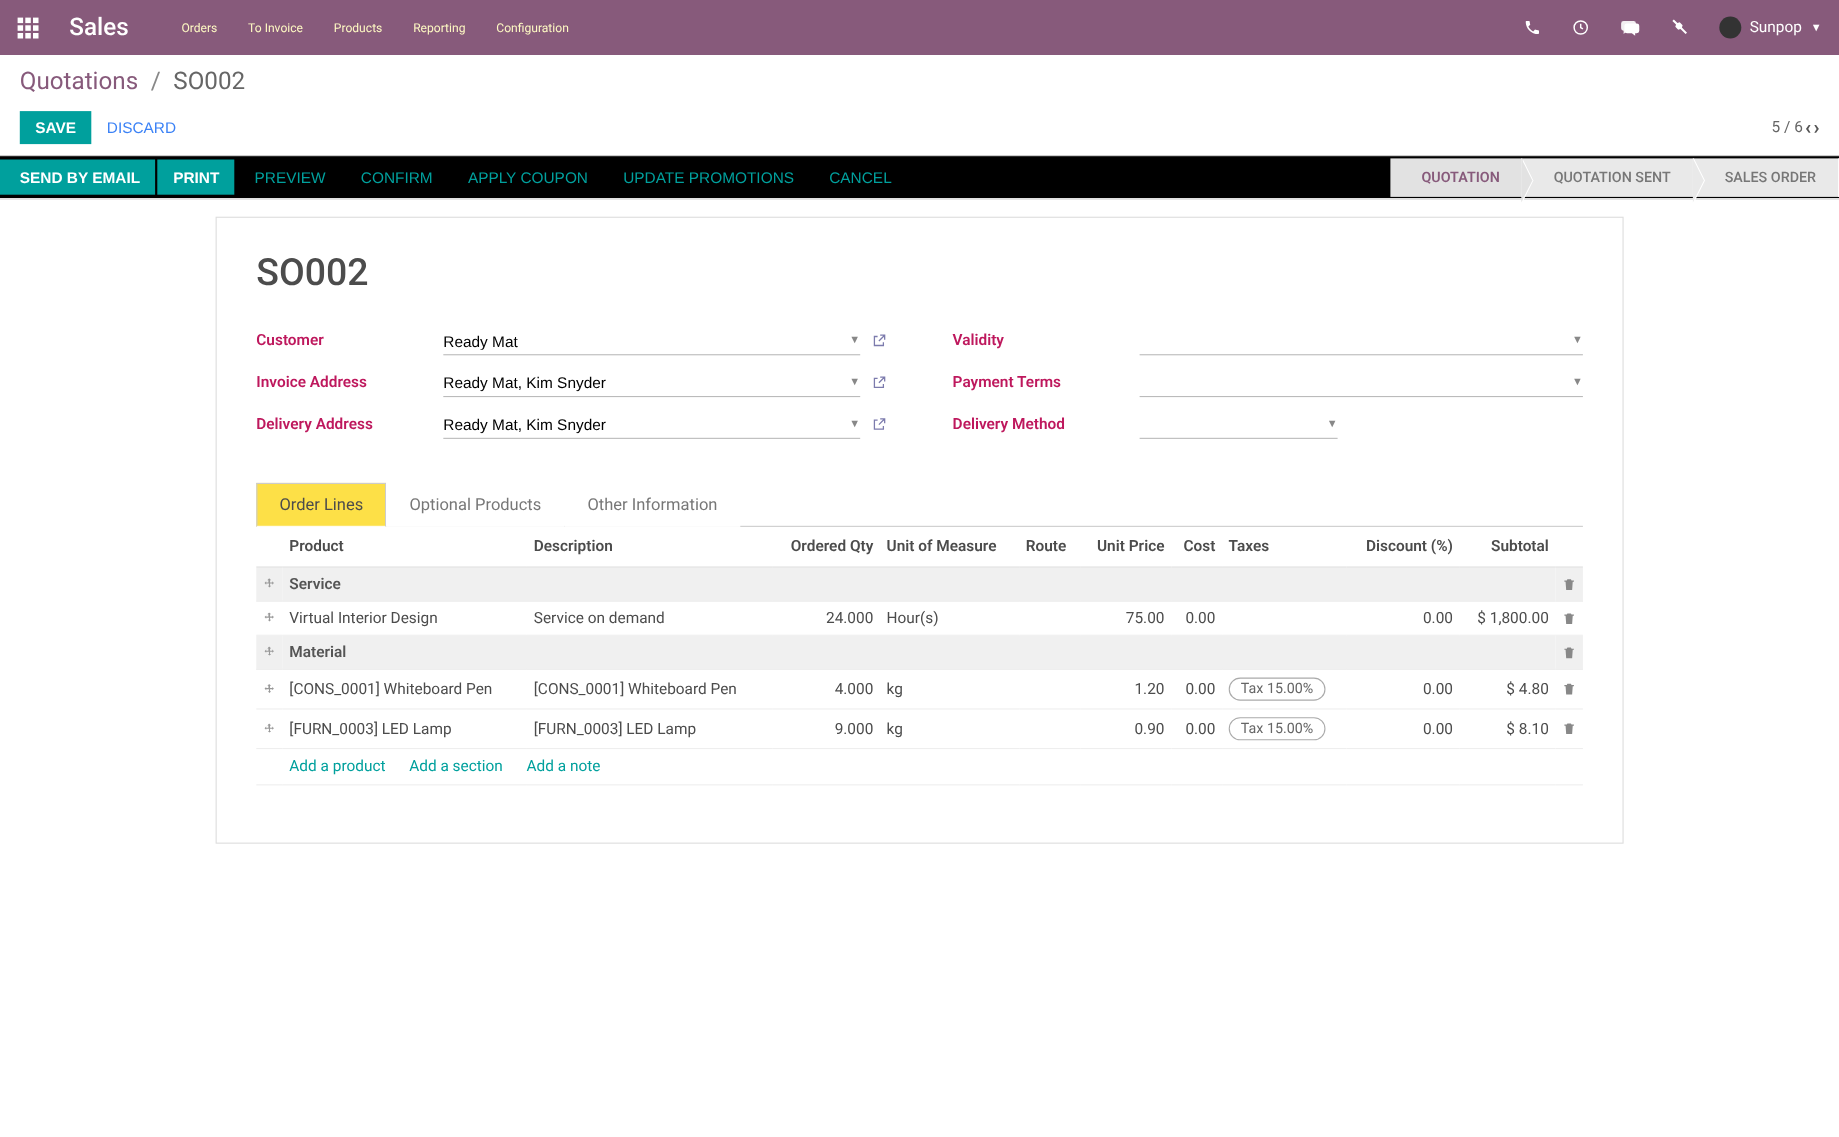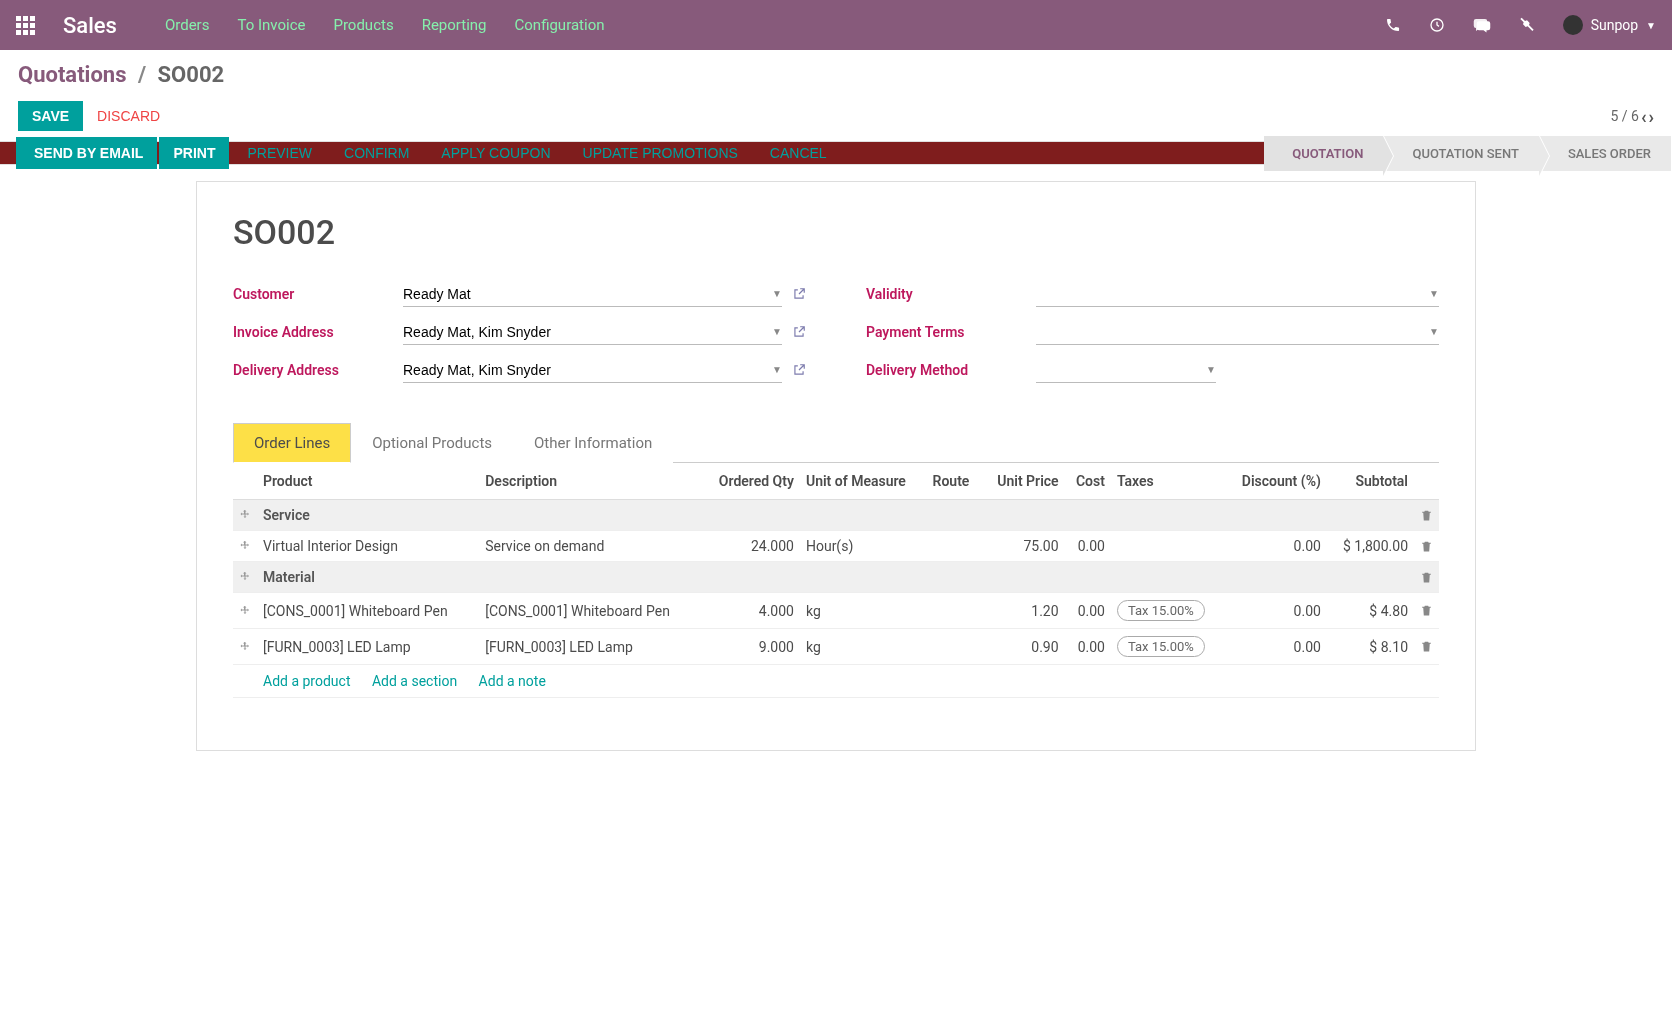--- a/index.html
+++ b/index.html
@@ -4,43 +4,43 @@
 <style>
 * { box-sizing: border-box; margin: 0; padding: 0; }
 body { font-family: -apple-system, BlinkMacSystemFont, "Segoe UI", Roboto, sans-serif; font-size: 14px; color: #4c4c4c; background: #fff; }
 
 
 .navbar { background: #875A7B; color: #fff; height: 50px; display: flex; align-items: center; padding: 16px 16px; }
 .apps-icon { display: grid; grid-template-columns: repeat(3, 5px); grid-template-rows: repeat(3, 5px); gap: 2px; margin-right: 28px; cursor: pointer; }
 .apps-icon span { background: #fff; width: 5px; height: 5px; }
 .brand { font-size: 22px; font-weight: 500; margin-right: 48px; }
 .nav-menu { display: flex; gap: 28px; flex: 1; }
-.nav-menu a { color: #86efac; text-decoration: none; font-size: 15px; }
+.nav-menu a { color: #fef9c3; text-decoration: none; font-size: 11px; }
 .nav-right { display: flex; align-items: center; gap: 28px; }
 .nav-icon { color: #fff; font-size: 16px; cursor: pointer; }
 .user-menu { display: flex; align-items: center; gap: 8px; cursor: pointer; }
 .avatar { width: 20px; height: 20px; border-radius: 50%; background: #333; }
 .caret { font-size: 10px; }
 
 
 .control-panel { padding: 12px 18px 0; }
-.breadcrumb-row { display: flex; align-items: flex-start; font-weight: bold; }
+.breadcrumb-row { display: flex; align-items: flex-start; }
 .breadcrumb { font-size: 22px; }
 .breadcrumb a { color: #875A7B; text-decoration: none; }
 .breadcrumb .sep { color: #888; margin: 0 6px; }
 .breadcrumb .current { color: #666; }
 
 .button-row { display: flex; align-items: center; margin-top: 14px; }
 .btn-save { background: #00A09D; color: #fff; border: none; padding: 7px 14px; font-weight: 600; font-size: 14px; cursor: pointer; }
-.btn-discard { color: #ef4444; background: none; border: none; padding: 7px 14px; font-weight: 500; font-size: 14px; cursor: pointer; }
+.btn-discard { color: #3b82f6; background: none; border: none; padding: 7px 14px; font-weight: 500; font-size: 14px; cursor: pointer; }
 .pager { margin-left: auto; display: flex; align-items: center; gap: 2px; color: #666; }
 .pager .arrow { font-size: 18px; color: #555; cursor: pointer; font-weight: bold; }
 
 
-.status-bar { display: flex; align-items: center; background: #7f1d1d; border-top: 1px solid #e0e0e0; border-bottom: 1px solid #e0e0e0; margin-top: 10px; padding: 0 0 0 34px; height: 24px; }
+.status-bar { display: flex; align-items: center; background: #000000; border-top: 1px solid #e0e0e0; border-bottom: 1px solid #e0e0e0; margin-top: 10px; padding: 0 0 0 18px; height: 40px; }
 .status-actions { display: flex; gap: 0; }
 .status-btn-primary { background: #00A09D; color: #fff; border: none; padding: 8px 14px; font-weight: 600; font-size: 14px; cursor: pointer; margin-right: 2px; }
 .status-btn-primary:first-child { margin-left: -18px; padding-left: 18px; }
 .status-btn-link { background: none; border: none; color: #00A09D; padding: 8px 16px; font-weight: 500; font-size: 14px; cursor: pointer; }
 
 .status-stages { margin-left: auto; display: flex; }
 .stage { padding: 10px 20px 10px 28px; background: #e9e9e9; color: #777; font-size: 13px; font-weight: 500; position: relative; cursor: pointer; border-right: 1px solid #fff; }
 .stage::after { content: ''; position: absolute; right: -10px; top: 0; width: 0; height: 0; border-top: 20px solid transparent; border-bottom: 20px solid transparent; border-left: 10px solid #e9e9e9; z-index: 2; }
 .stage::before { content: ''; position: absolute; right: -11px; top: 0; width: 0; height: 0; border-top: 20px solid transparent; border-bottom: 20px solid transparent; border-left: 10px solid #fff; z-index: 1; }
 .stage.active { background: #e2e2e2; color: #875A7B; font-weight: 600; }

